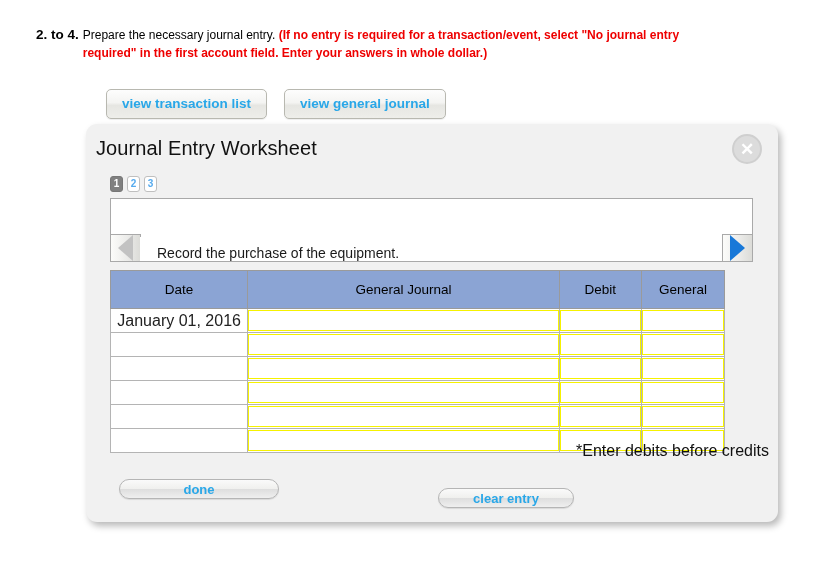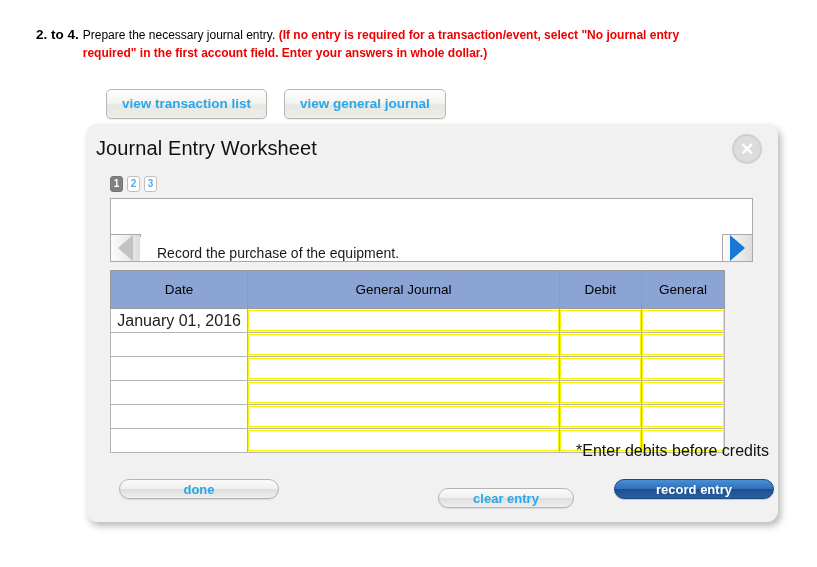--- a/index.html
+++ b/index.html
@@ -410,15 +410,14 @@
             <span class="cell-input"></span>
           </td>
       </tr>
     </tbody>
   </table>
 
   <div id="footnote">*Enter debits before credits</div>
 
   <div class="footer-btn btn-gray" id="done-button">done</div>
   <div class="footer-btn btn-gray" id="clear-entry-button">clear entry</div>
-  <div class="footer-btn btn-blue" id="record-entry-button">record entry</div>
 
 </div>
 
 </body></html>

